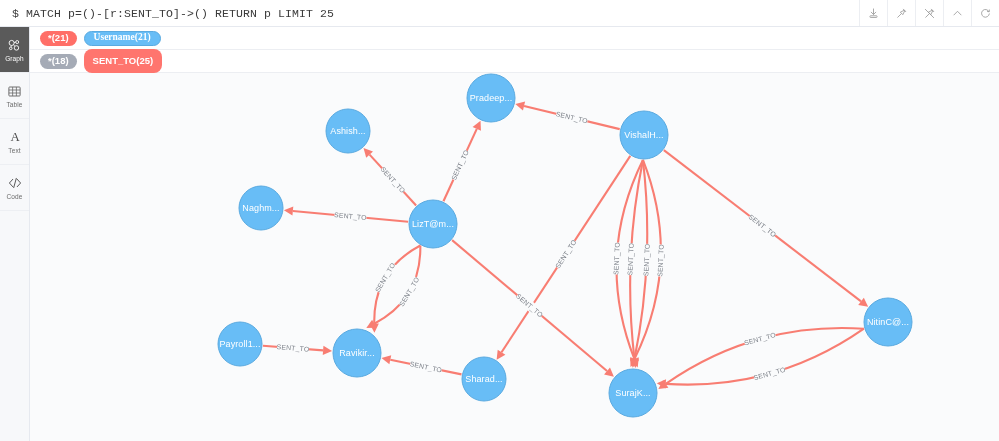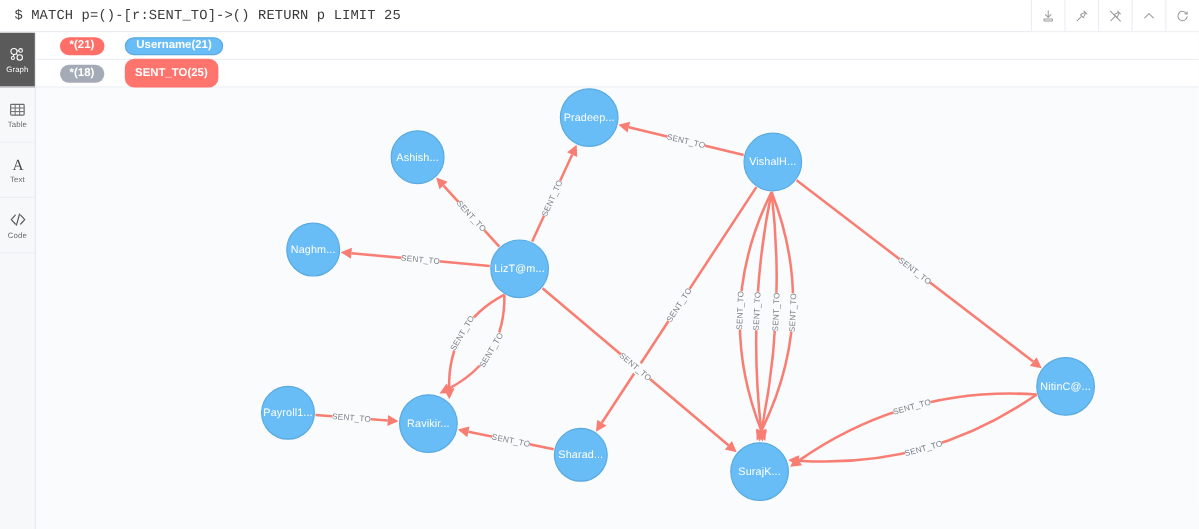--- a/index.html
+++ b/index.html
@@ -71,24 +71,24 @@
     border-bottom: 1px solid #eceef2;
     height: 23px;
     pointer-events: auto;
   }
   .pill {
     display: inline-flex; align-items: center; justify-content: center;
     height: 15px; padding: 0 8px;
     border-radius: 8px;
     font-size: 9.5px; font-weight: bold;
     color: #fff; white-space: nowrap;
-    cursor: pointer; line-height: 1; margin-left: 10px;
+    cursor: pointer; line-height: 1;
   }
   .pill-star-node { background: #ff6f68; }
-  .pill-label-node { background: #68bdf6; border: 1px solid #5aaae0; padding: 0 9px; }
+  .pill-label-node { background: #68bdf6; border: 1px solid #5aaae0; padding: 0 9px; font-family: Liberation Serif, serif; }
   .pill-star-rel { background: #a5abb6; }
   .pill-rel { background: #ff756e; padding: 12px 9px; }
 
   
   .graph {
     position: absolute; top: 0; left: 0; width: 969px; height: 414px;
     background: #fafbfc;
   }
   .graph svg { display: block; width: 969px; height: 414px; }
 

